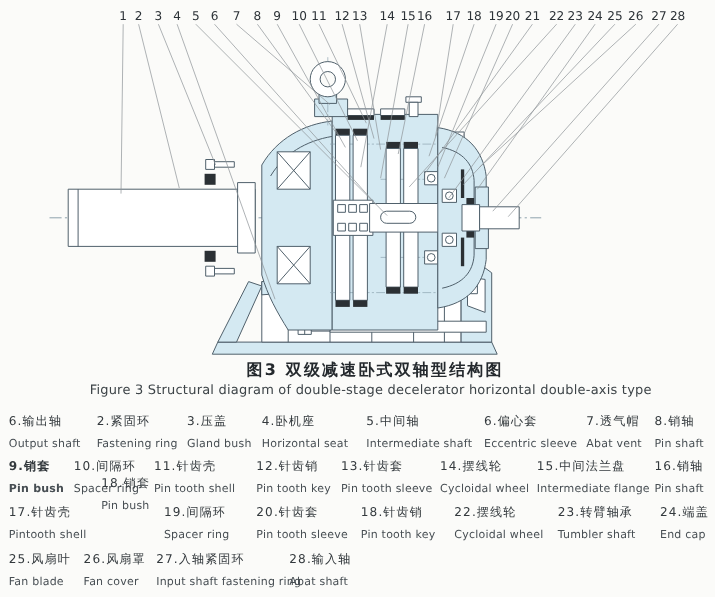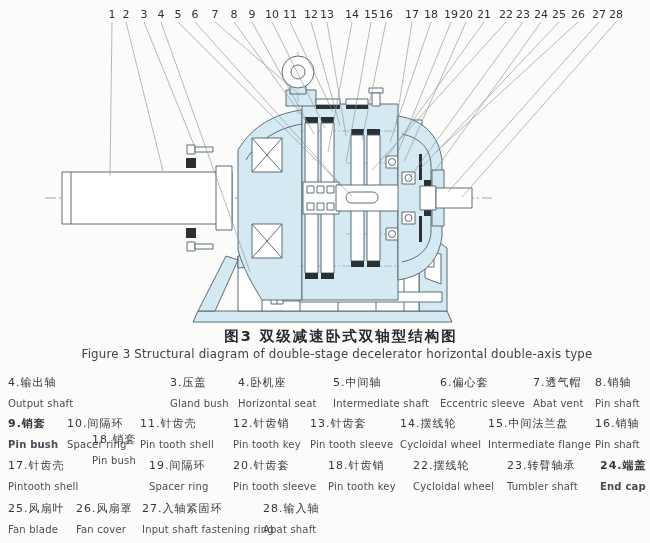--- a/index.html
+++ b/index.html
@@ -238,22 +238,26 @@
         <line x1="616" y1="22" x2="462" y2="197" class="leader"></line>
         <text x="616" y="18" class="callout">28</text>
       </g>
   </svg>
 
   <div class="title-zh">图3 双级减速卧式双轴型结构图</div>
   <div class="title-en">Figure 3 Structural diagram of double-stage decelerator horizontal double-axis type</div>
 
   <div class="legend" id="legend">
       <div class="legend-item" style="left: 8px; top: 375px;">
-        <div class="zh">4.输出轴</div>
+        <div class="zh">6.输出轴</div>
         <div class="en">Output shaft</div>
+      </div>
+      <div class="legend-item" style="left: 88px; top: 375px;">
+        <div class="zh">2.紧固环</div>
+        <div class="en">Fastening ring</div>
       </div>
       <div class="legend-item" style="left: 170px; top: 375px;">
         <div class="zh">3.压盖</div>
         <div class="en">Gland bush</div>
       </div>
       <div class="legend-item" style="left: 238px; top: 375px;">
         <div class="zh">4.卧机座</div>
         <div class="en">Horizontal seat</div>
       </div>
       <div class="legend-item" style="left: 333px; top: 375px;">
@@ -325,21 +329,21 @@
         <div class="en">Pin tooth key</div>
       </div>
       <div class="legend-item" style="left: 413px; top: 458px;">
         <div class="zh">22.摆线轮</div>
         <div class="en">Cycloidal wheel</div>
       </div>
       <div class="legend-item" style="left: 507px; top: 458px;">
         <div class="zh">23.转臂轴承</div>
         <div class="en">Tumbler shaft</div>
       </div>
-      <div class="legend-item" style="left: 600px; top: 458px; font-weight: bold;">
+      <div class="legend-item" style="left: 600px; top: 458px;">
         <div class="zh">24.端盖</div>
         <div class="en">End cap</div>
       </div>
       <div class="legend-item" style="left: 8px; top: 501px;">
         <div class="zh">25.风扇叶</div>
         <div class="en">Fan blade</div>
       </div>
       <div class="legend-item" style="left: 76px; top: 501px;">
         <div class="zh">26.风扇罩</div>
         <div class="en">Fan cover</div>

